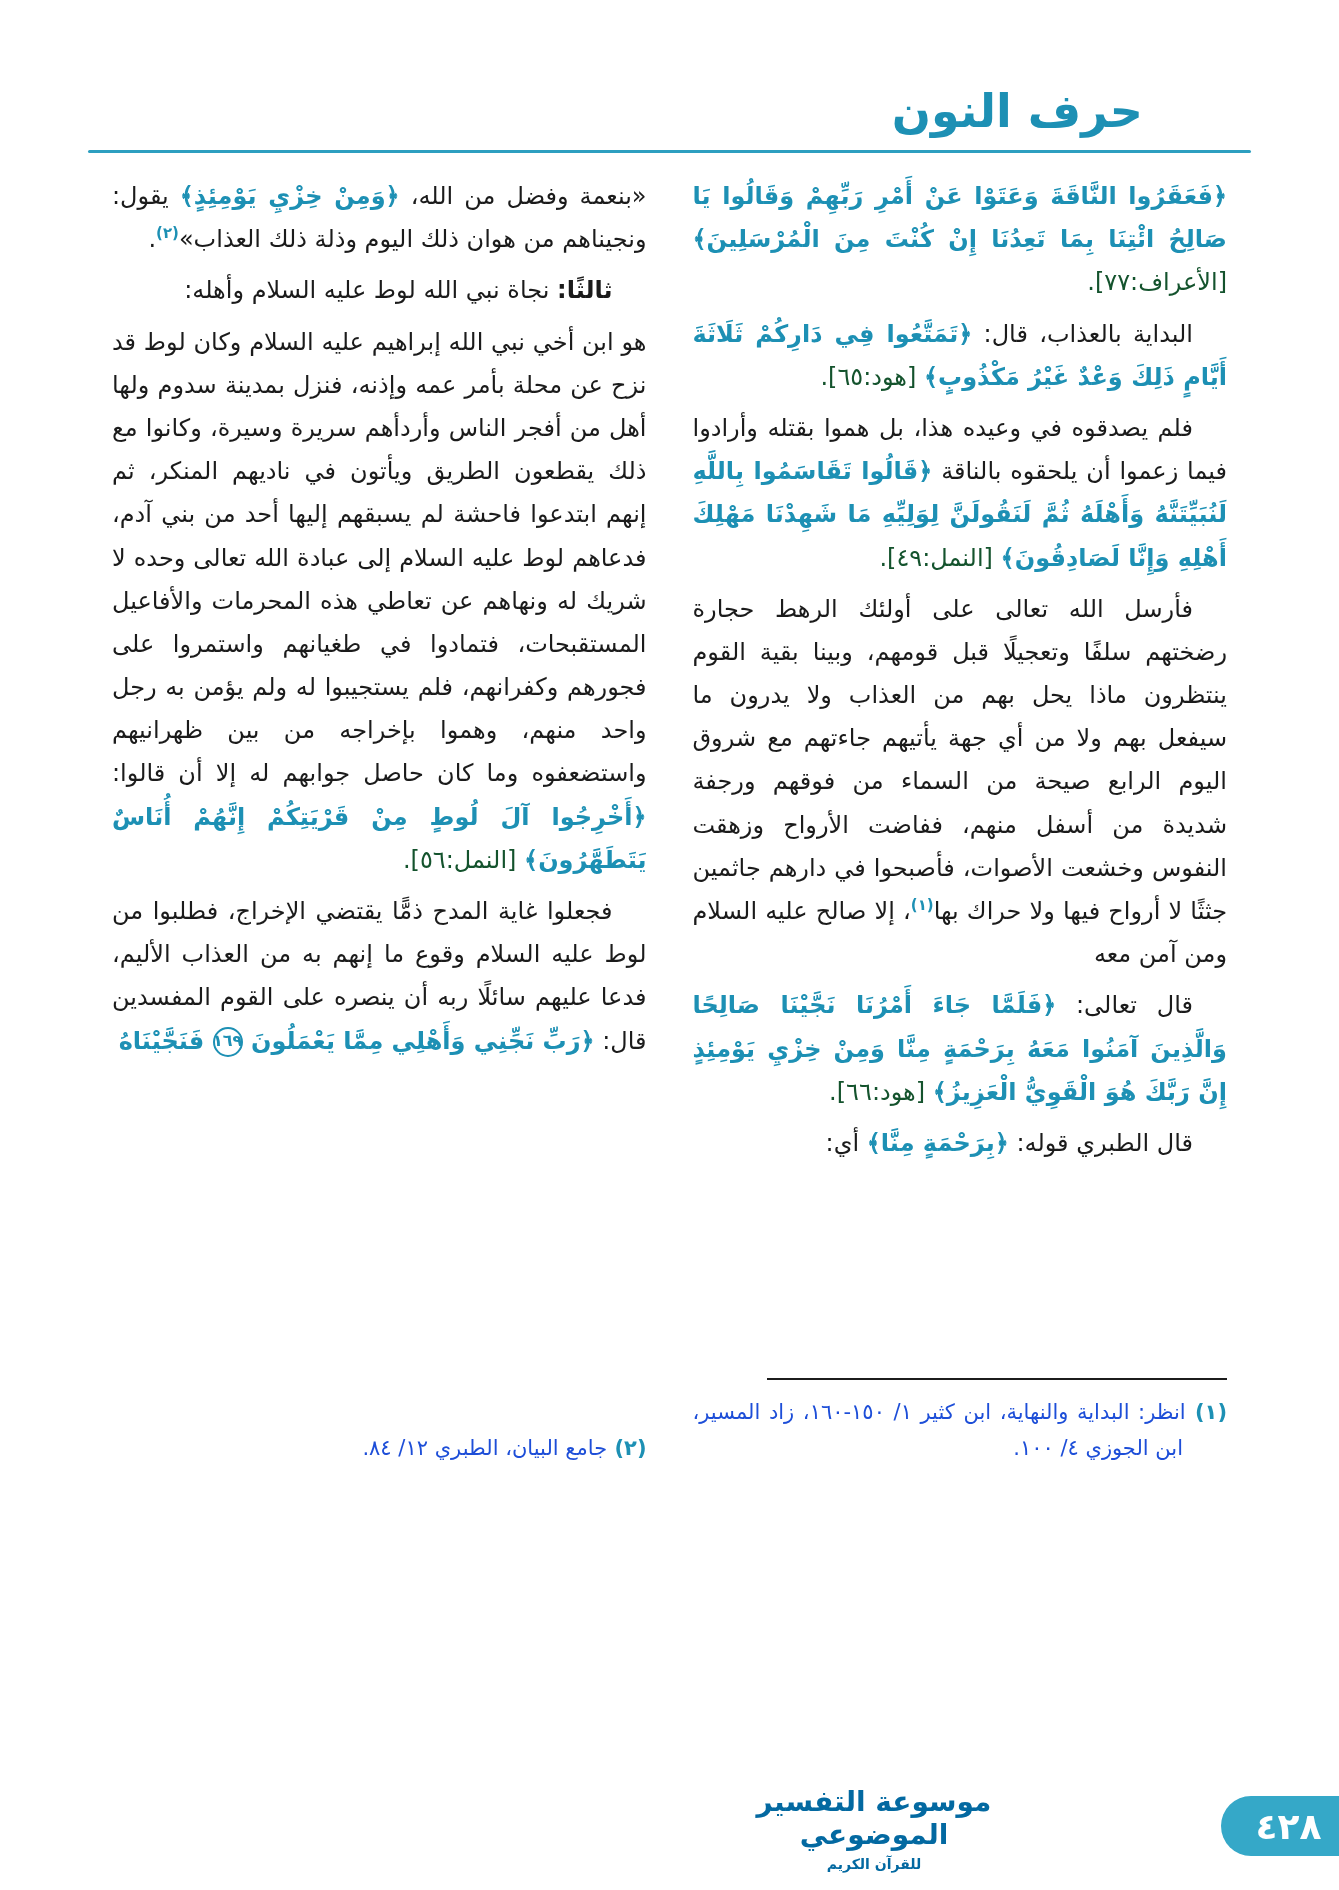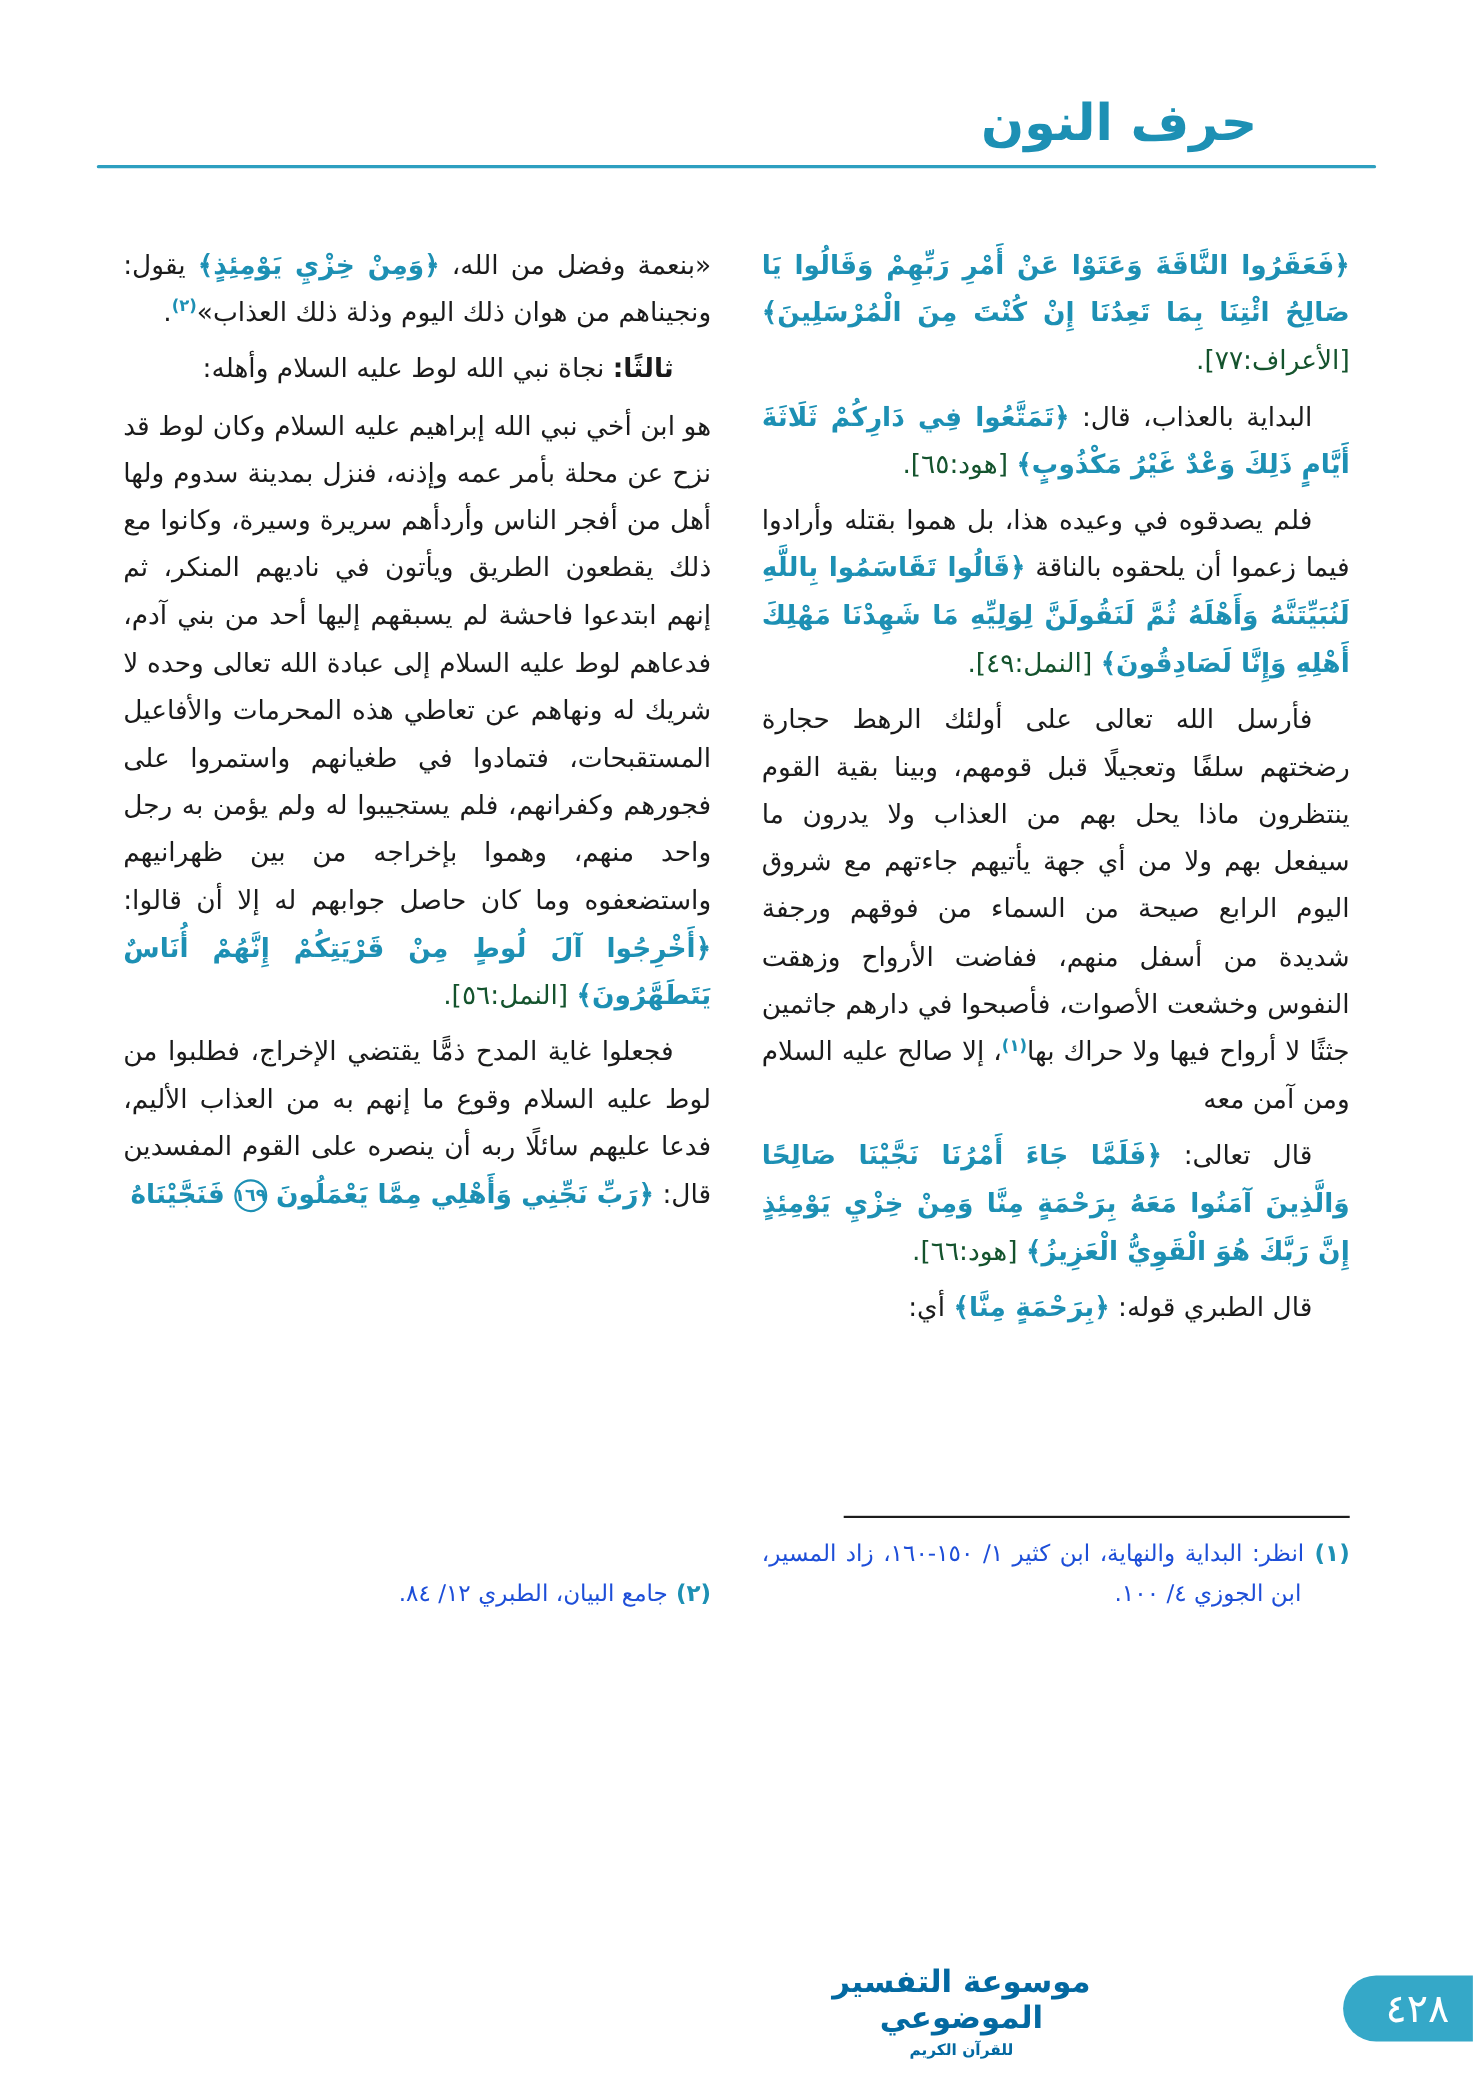--- a/index.html
+++ b/index.html
@@ -39,21 +39,21 @@
     display: flex;
     gap: 46px;
     padding: 22px 112px 0;
   }
   .col {
     flex: 1 1 0;
     display: flex;
     flex-direction: column;
     height: 1296px;
   }
-  .col-text { flex: 1 1 auto; overflow: hidden; min-height: 0; margin-top: 45px; }
+  .col-text { flex: 1 1 auto; overflow: hidden; min-height: 0; }
 
   .para {
     font-size: 24px;
     line-height: 1.8;
     text-align: justify;
     margin: 0 0 8px;
   }
   .para.indent { text-indent: 34px; }
 
   .seg-body { color: #1b1b1b; }
@@ -121,21 +121,21 @@
     height: 60px;
     background: #35a8c8;
     border-radius: 34px 0 0 34px;
     display: flex;
     align-items: center;
     justify-content: center;
   }
   .page-number {
     color: #ffffff;
     font-size: 36px;
-    font-weight: 400;
+    font-weight: 700;
     margin-left: 17px;
   }
 </style>
 </head>
 <body>
 
 <div class="page">
 
   <header class="header">
     <div class="header-title">حرف النون</div>

